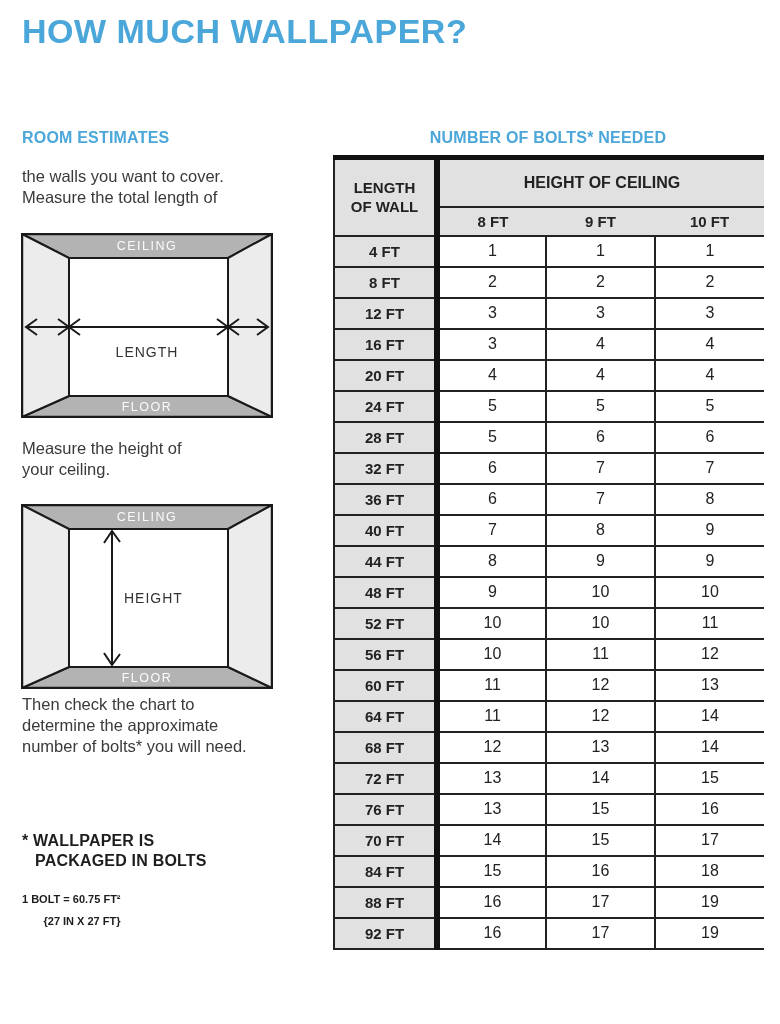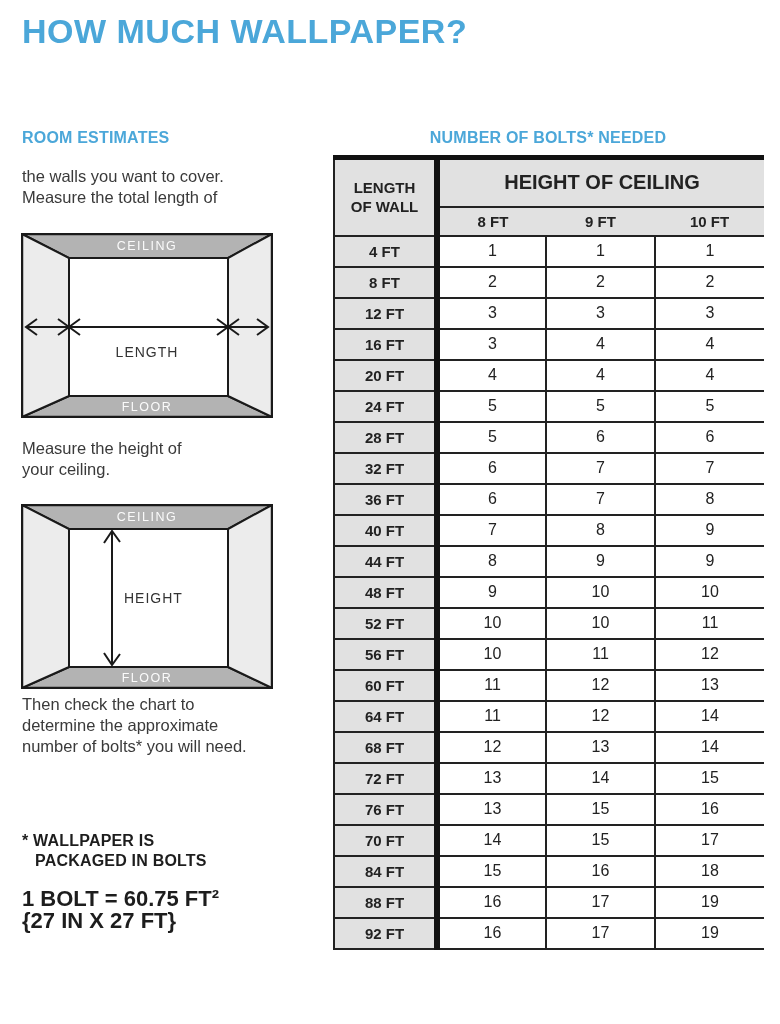--- a/index.html
+++ b/index.html
@@ -55,24 +55,25 @@
     font-size: 16px;
     font-weight: bold;
     line-height: 20px;
     color: #1d1d1d;
     letter-spacing: 0.2px;
   }
   .footnote .indent { padding-left: 13px; }
   .bolt-info {
     position: absolute;
     left: 22px; top: 888px;
-    font-size: 22px;
+    font-size: 11px;
     font-weight: bold;
     line-height: 22px;
     color: #1d1d1d;
+    text-align: right;
   }
   .table-wrap {
     position: absolute;
     left: 333px; top: 155px;
     width: 430px;
   }
   table.bolt-table {
     border-collapse: collapse;
     table-layout: fixed;
     width: 430px;
@@ -93,21 +94,21 @@
     font-weight: bold;
     font-size: 15px;
     line-height: 1.3;
     border-left: 2px solid #222;
     border-right: 6px solid #111;
     border-bottom: 2px solid #222;
   }
   .bolt-table .span-header {
     background: #e1e1e1;
     font-weight: bold;
-    font-size: 20px;
+    font-size: 16px;
     height: 49px;
     border-bottom: 2px solid #222;
   }
   .bolt-table .sub-header {
     background: #e1e1e1;
     font-weight: bold;
     font-size: 15px;
     height: 29px;
     border-bottom: 2px solid #222;
   }

